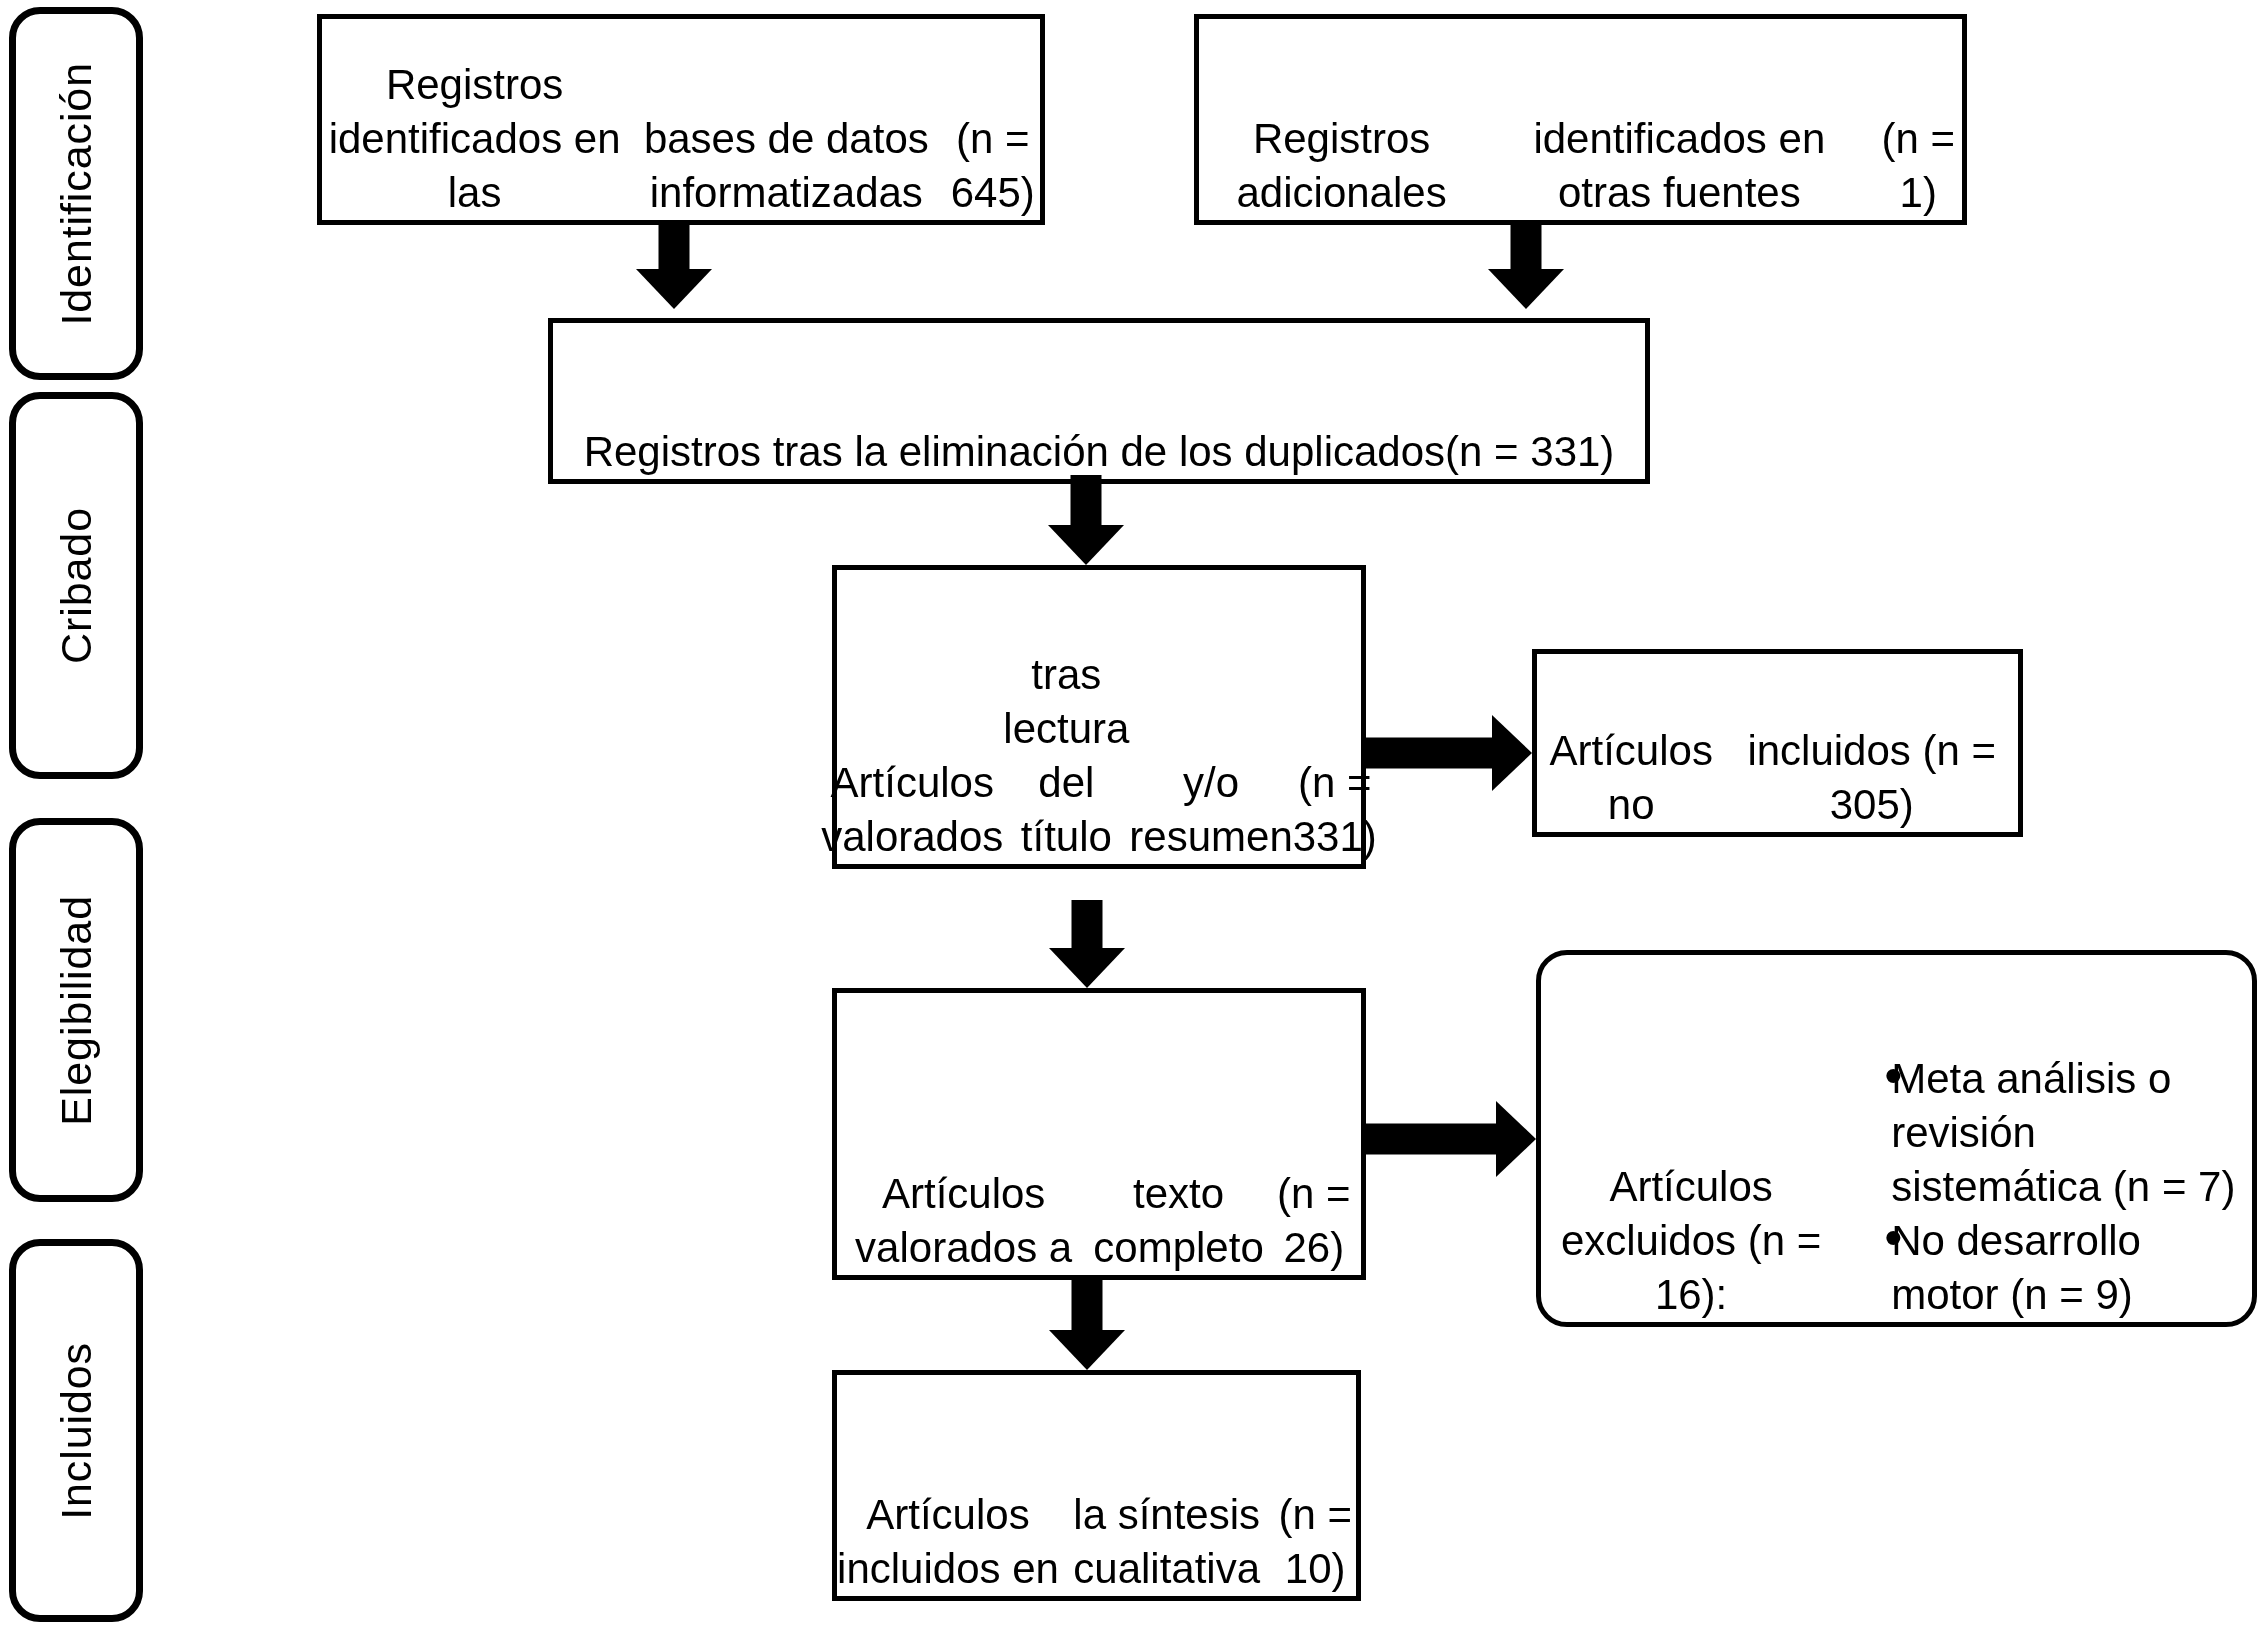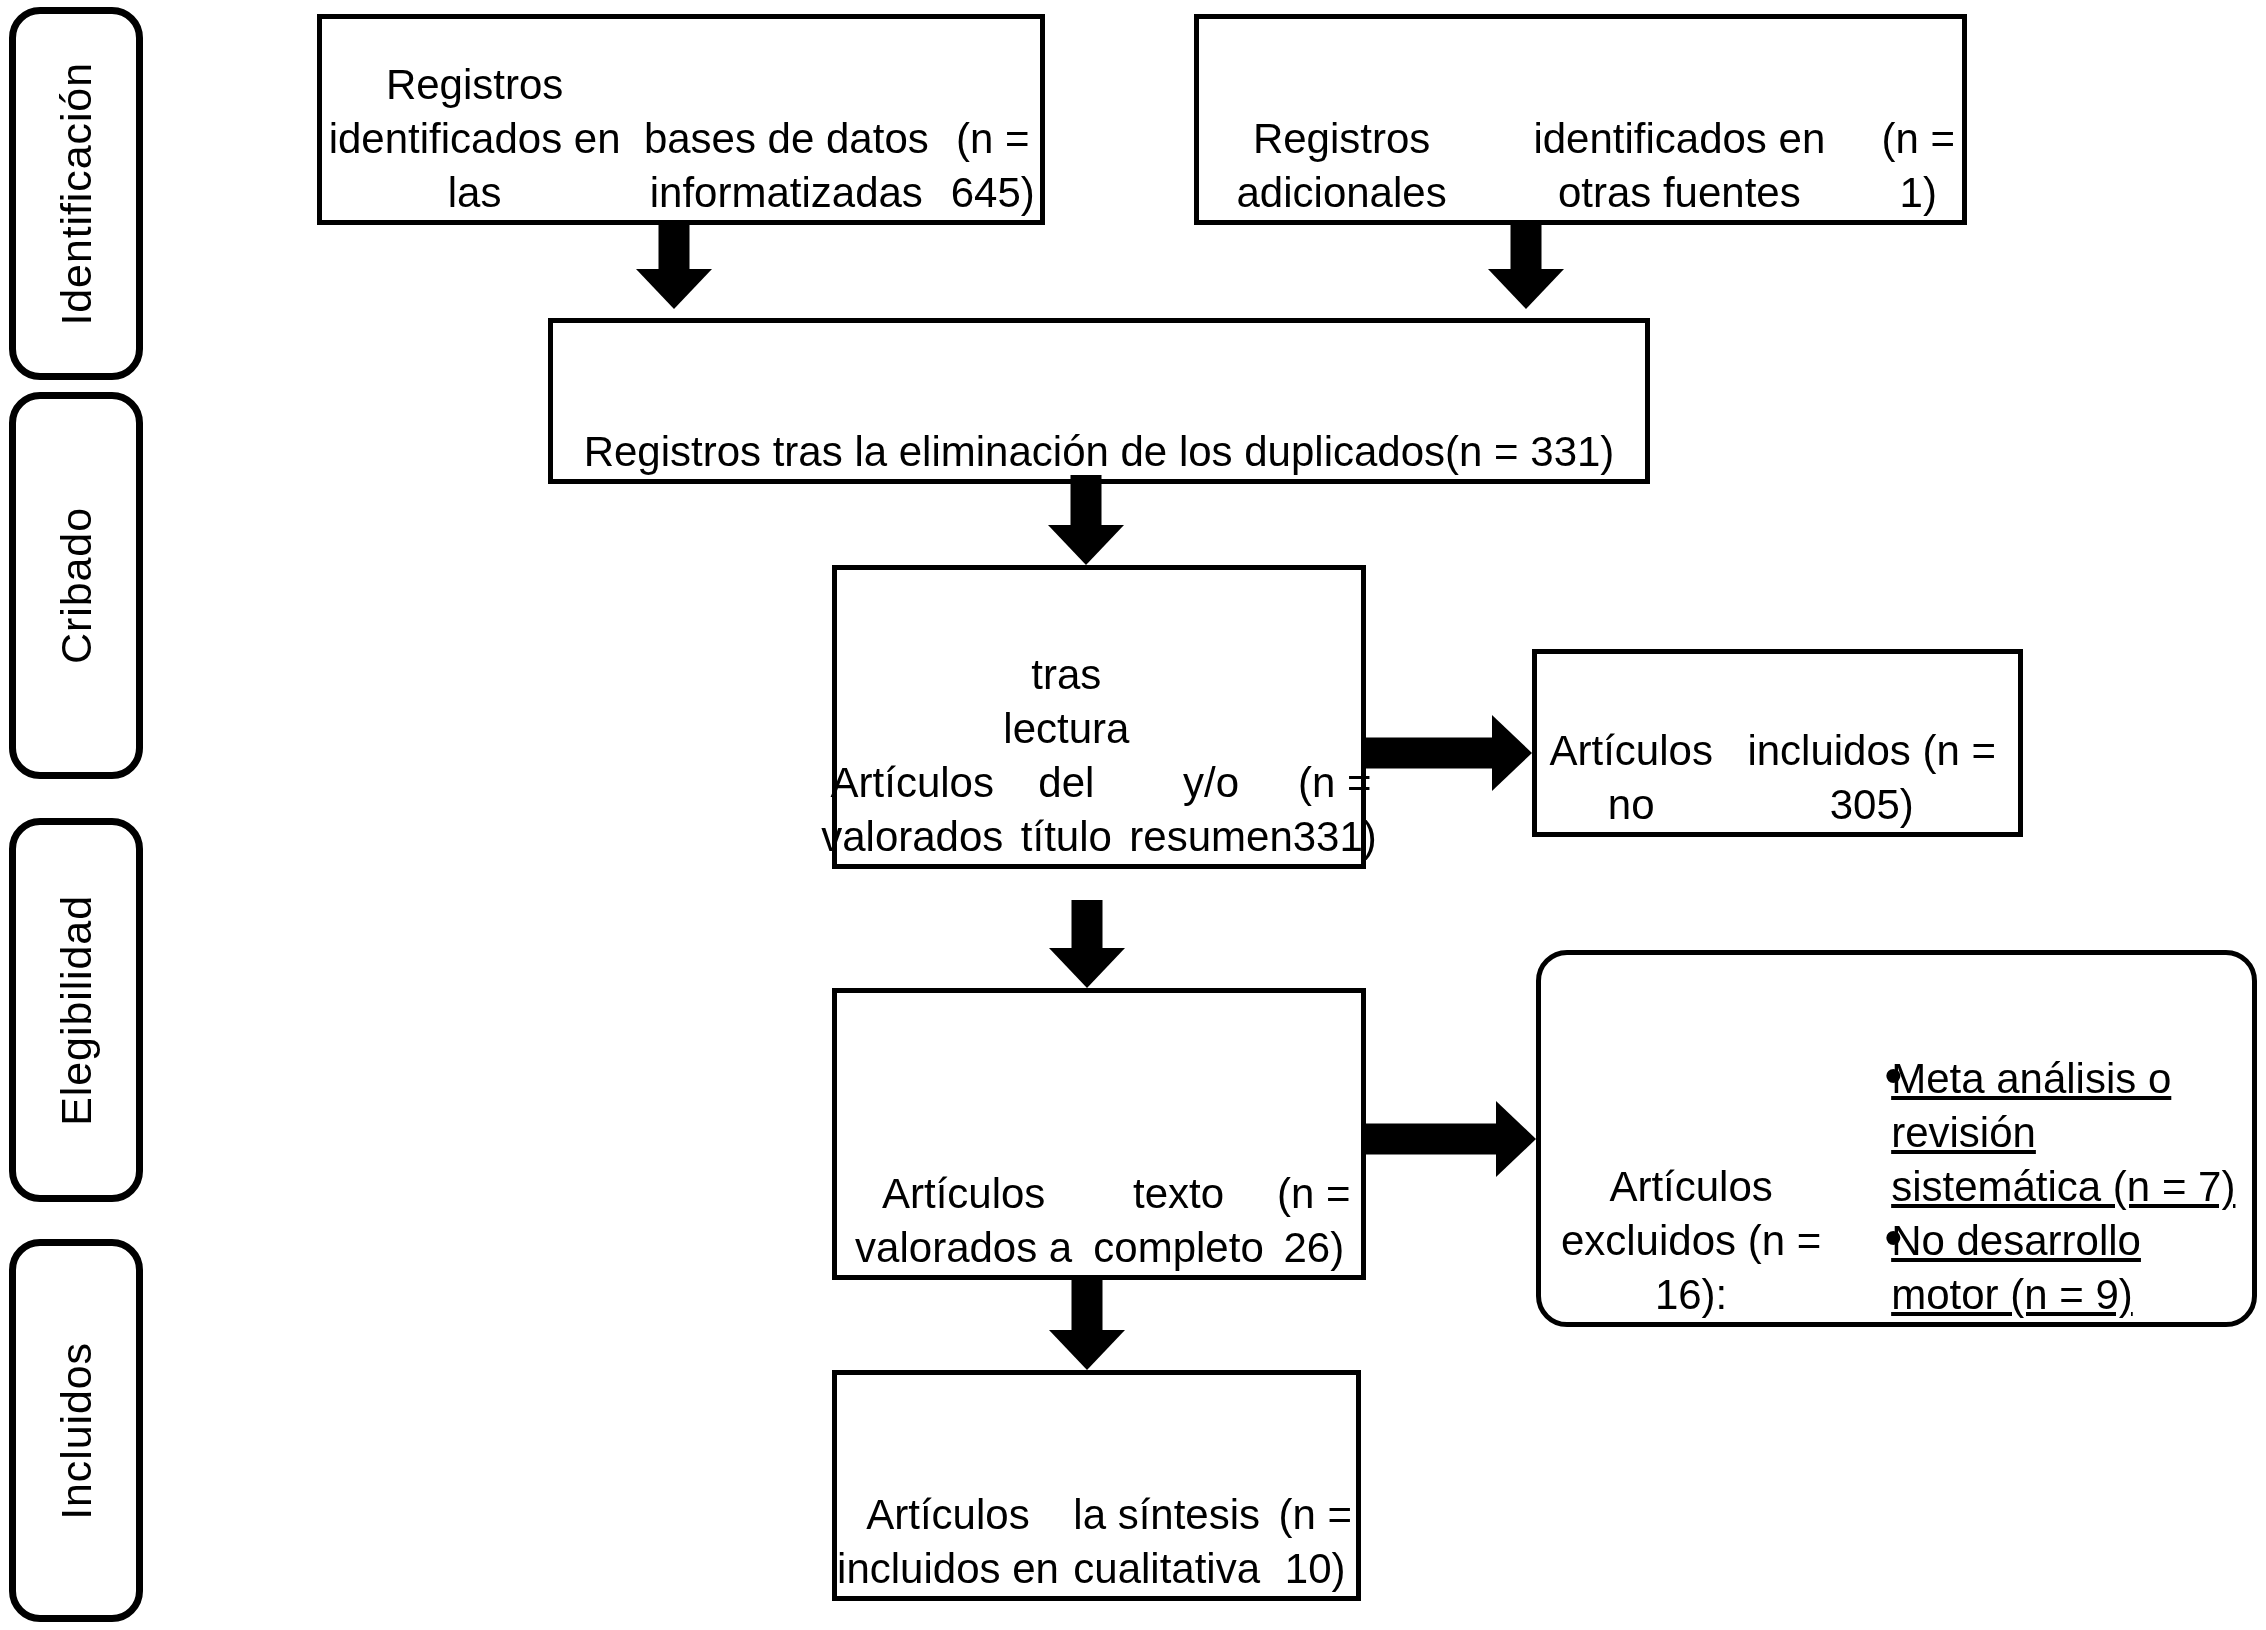--- a/index.html
+++ b/index.html
@@ -29,21 +29,21 @@
   }
   .fbox .ln { display:block; }
 
   
   .fbox.listbox { justify-content:flex-start; padding-top:40px; }
   .listbox .bullets {
     list-style:none; margin:114px 0 0 0; padding:0;
     width:100%; text-align:left;
   }
   .listbox .bullets li {
-    position:relative; padding-left:50px; padding-right:7.2px;text-decoration:underline;
+    position:relative; padding-left:50px; padding-right:7.2px;
   }
   .listbox .bullets li::before {
     content:"\2022"; position:absolute; left:43px; top:-3.6px; font-size:52px;
   }
 
   
   .arrow { position:absolute; }
   .arrow .shaft { position:absolute; background:#000; }
   .arrow.v .shaft { left:50%; transform:translateX(-50%); top:0; bottom:40px; width:31px; }
   .arrow.v .head {

